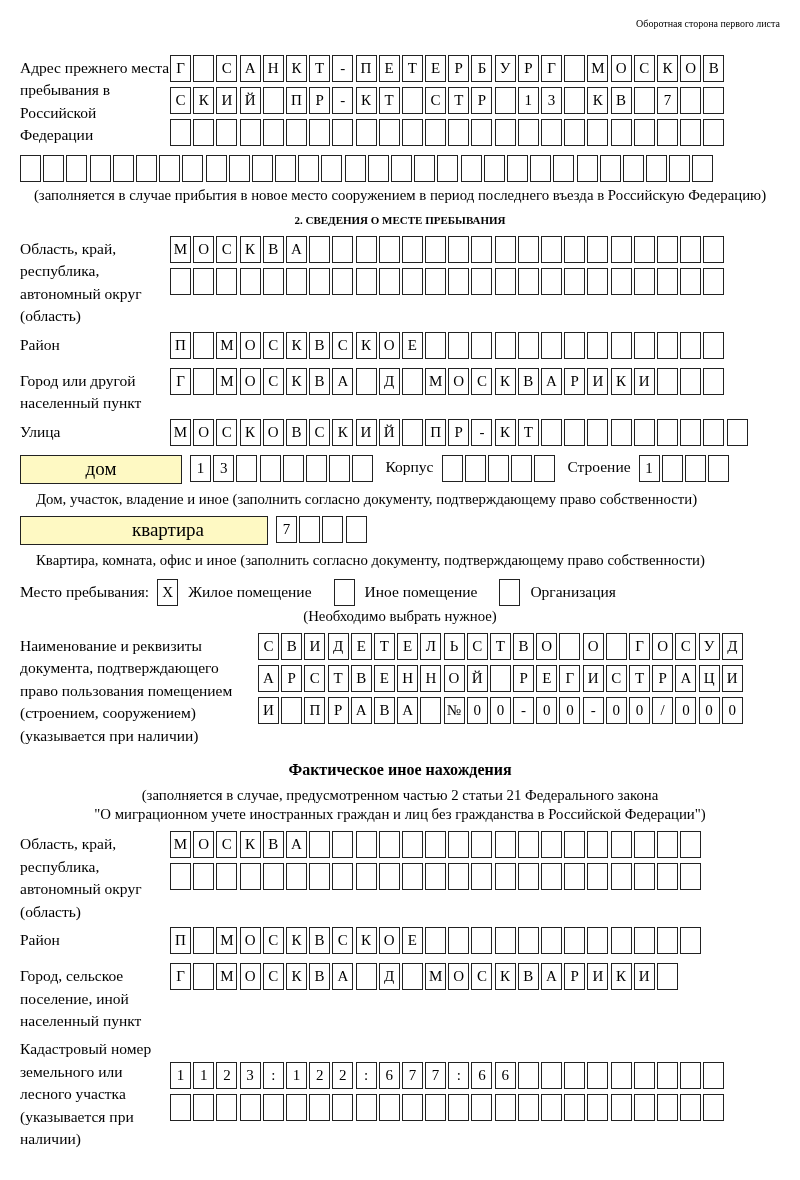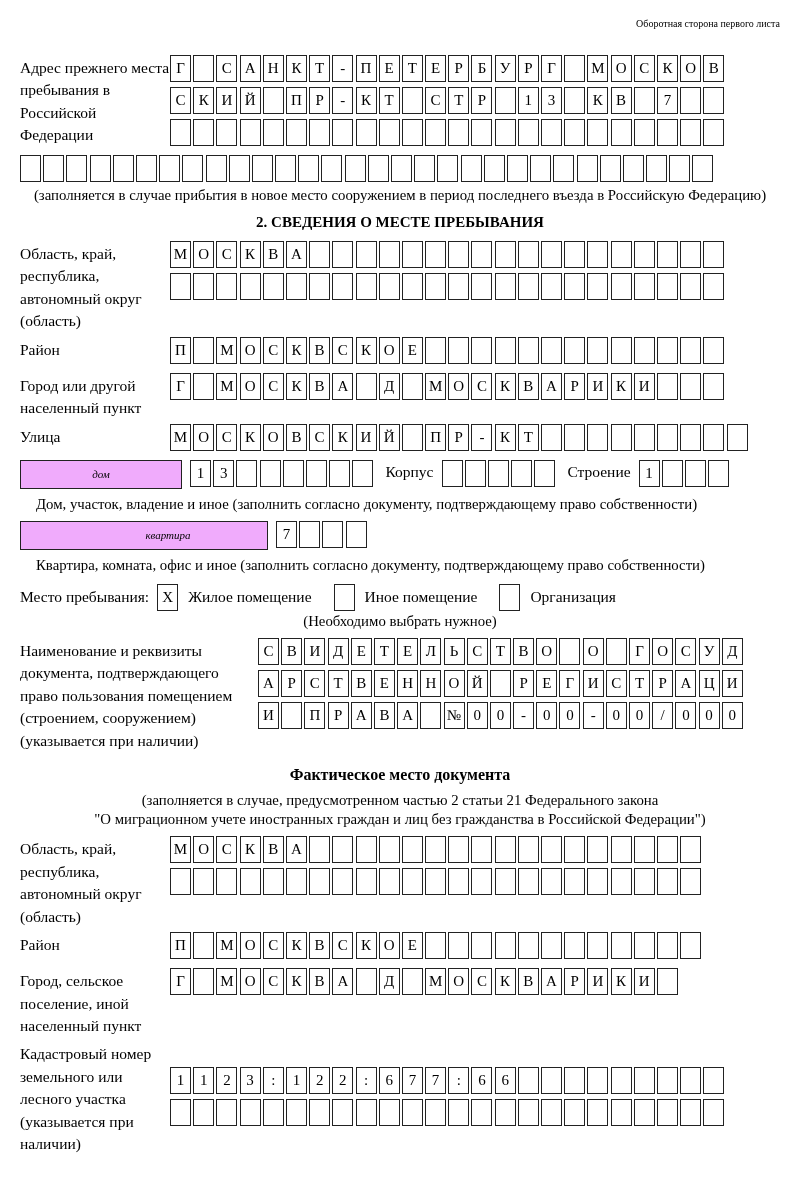--- a/index.html
+++ b/index.html
@@ -19,27 +19,27 @@
   .boxrow{display:flex;flex-wrap:nowrap;margin-bottom:5px;}
   .cell{
     display:inline-flex;align-items:center;justify-content:center;
     width:19px;height:25px;flex:0 0 19px;
     border:1.6px solid #222;margin-right:2.2px;
     font-size:15px;line-height:1;background:#fff;box-sizing:content-box;
   }
   .caption{font-size:14.8px;margin:2px 0 8px 0;}
   .caption.center{text-align:center;}
   .caption.indent{margin-left:16px;}
-  h2.sec-title{font-size:15px;text-align:center;margin:10px 0 10px 0;font-weight:bold;}
+  h2.sec-title{font-size:11px;text-align:center;margin:10px 0 10px 0;font-weight:bold;}
   h3.sec-title{font-size:16px;text-align:center;margin:14px 0 8px 0;font-weight:bold;}
 
   .labelbox{
     border:1.6px solid #222;height:27px;display:inline-flex;
-    align-items:center;justify-content:center;font-size:11px;
-    margin-right:8px;background:#f0abfc;font-style:italic;
+    align-items:center;justify-content:center;font-size:19px;
+    margin-right:8px;background:#fef9c3;
   }
   .labelbox.house{width:160px;flex:0 0 160px;}
   .labelbox.apt{width:198px;flex:0 0 198px;padding-left:48px;}
   .inline-label{padding:3px 8px 0 10px;white-space:nowrap;font-size:15.5px;}
 
   .stay-row{display:flex;align-items:center;margin:10px 0 2px 0;}
   .stay-row .cell{margin:0 10px 0 8px;}
   .stay-label{white-space:nowrap;}
   .opt-label{white-space:nowrap;margin-right:14px;}
 
@@ -441,21 +441,21 @@
           <span class="cell">0</span>
           <span class="cell">0</span>
           <span class="cell">/</span>
           <span class="cell">0</span>
           <span class="cell">0</span>
           <span class="cell">0</span>
         </div>
     </div>
   </div>
 
-  <h3 class="sec-title">Фактическое место документа</h3>
+  <h3 class="sec-title">Фактическое иное нахождения</h3>
   <div class="caption center mb2">(заполняется в случае, предусмотренном частью 2 статьи 21 Федерального закона</div>
   <div class="caption center">"О миграционном учете иностранных граждан и лиц без гражданства в Российской Федерации")</div>
 
   <div class="frow">
     <div class="flabel">Область, край, республика, автономный округ (область)</div>
     <div class="boxcol">
       <div class="boxrow">
           <span class="cell">М</span>
           <span class="cell">О</span>
           <span class="cell">С</span>

